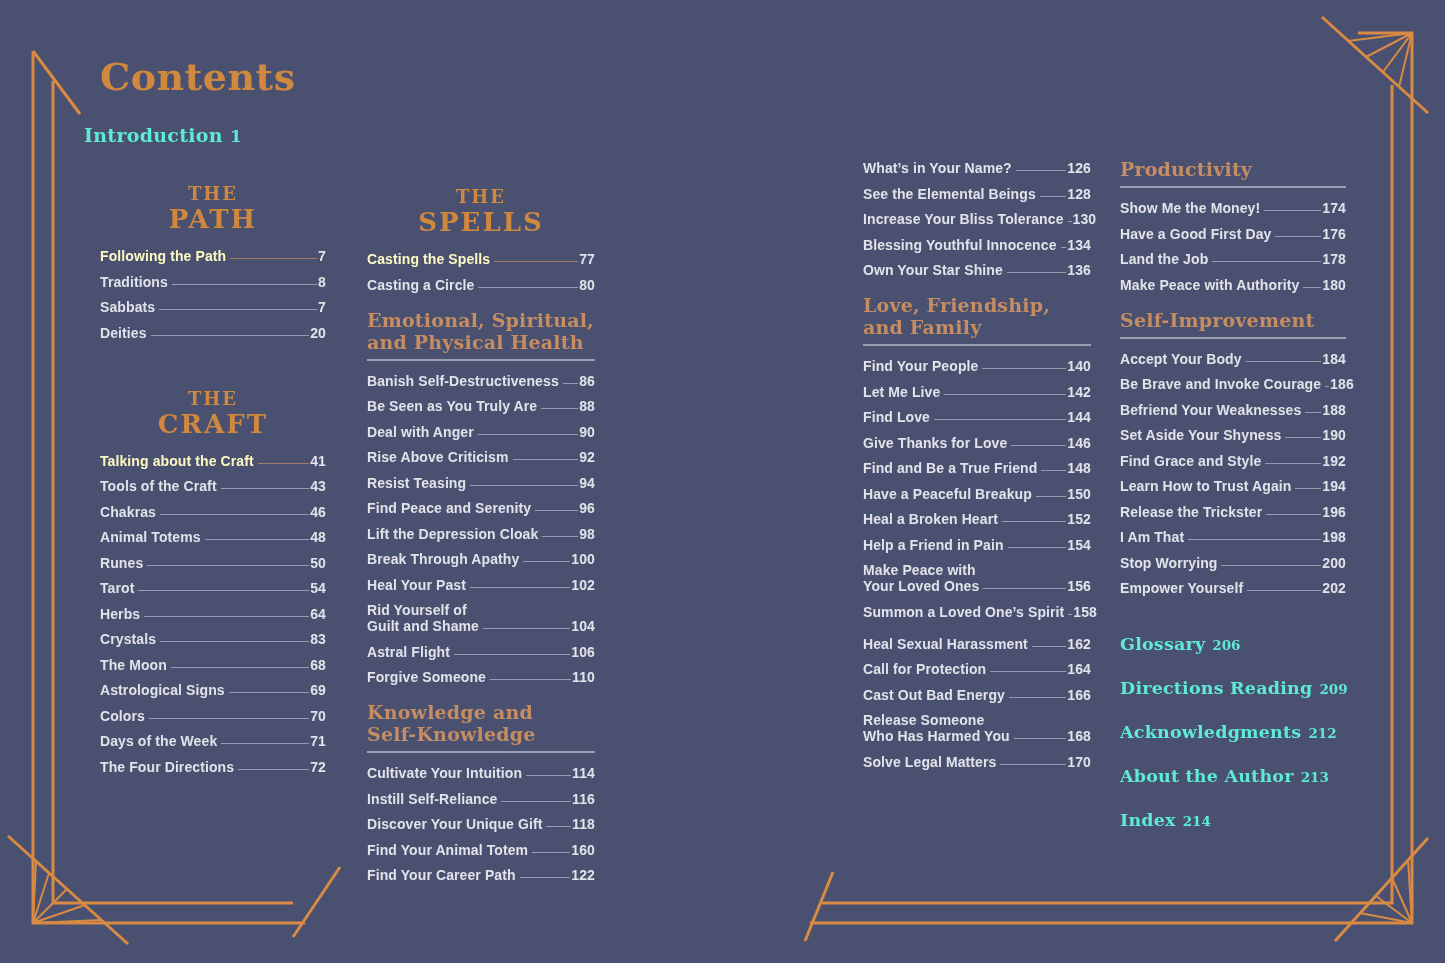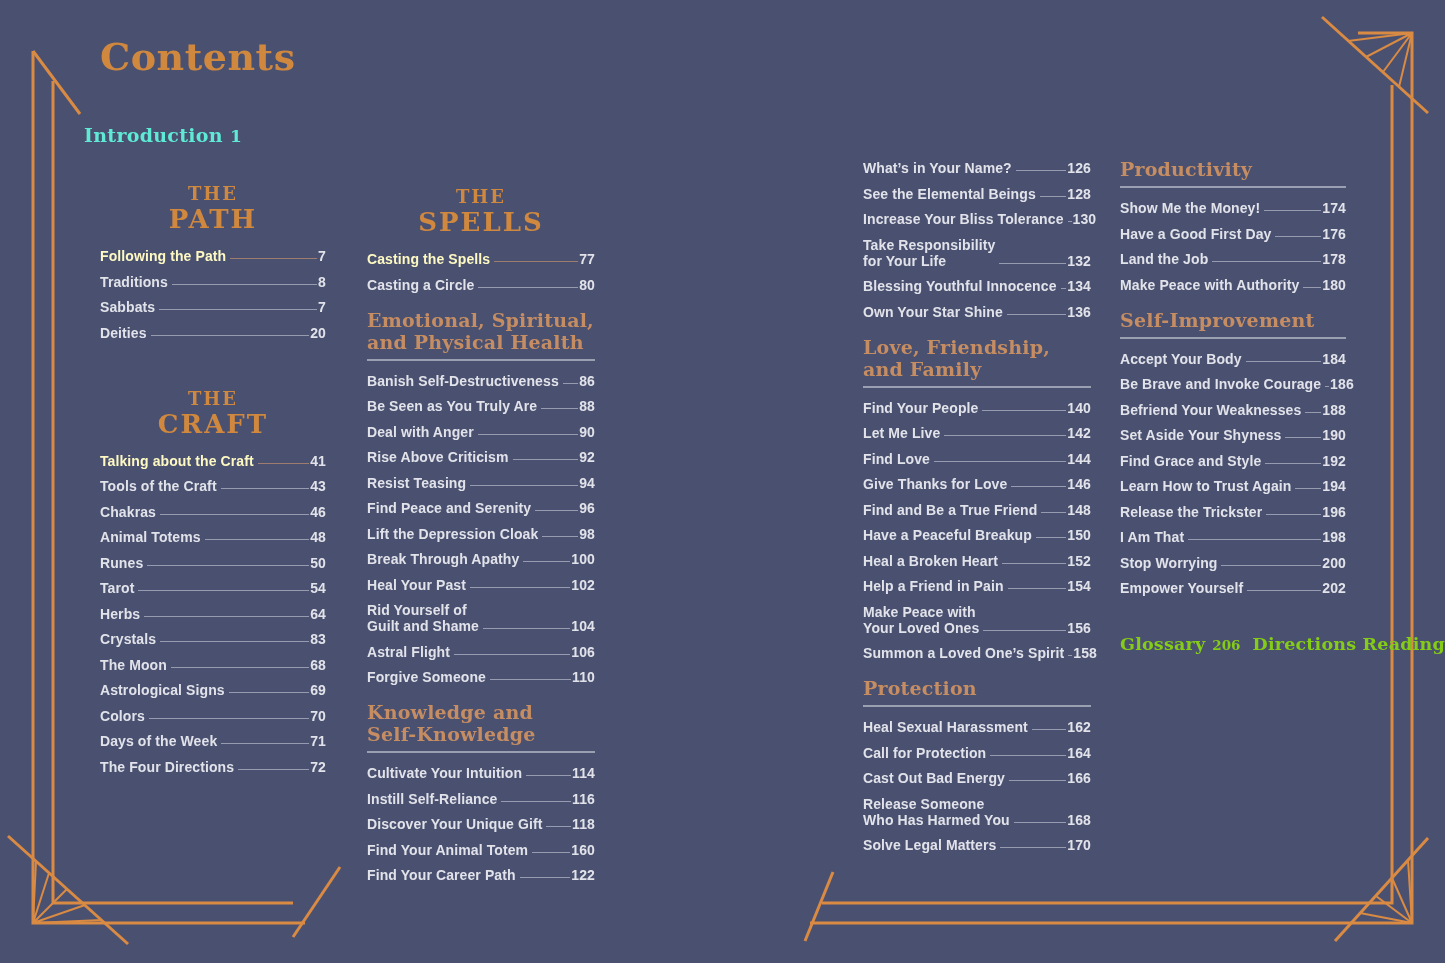--- a/index.html
+++ b/index.html
@@ -6,21 +6,21 @@
   body{
     width:1445px;height:963px;position:relative;overflow:hidden;
     background:#4a5170;
     font-family:"Liberation Sans",sans-serif;
   }
   .frame-svg{position:absolute;left:0;top:0;width:1445px;height:963px;pointer-events:none;}
   .frame-svg .main{stroke:#d98a43;stroke-width:3;fill:none;}
   .frame-svg .ray{stroke:#d98a43;stroke-width:2;fill:none;}
 
   .title{
-    position:absolute;left:100px;top:36px;margin:0;
+    position:absolute;left:100px;top:56px;margin:0;
     font-family:"DejaVu Serif",serif;font-weight:700;
     font-size:38px;line-height:42px;color:#d0883f;letter-spacing:.5px;
   }
   .intro{
     position:absolute;left:84px;top:124px;
     font-family:"DejaVu Serif",serif;font-weight:700;
     font-size:19px;color:#5eead4;letter-spacing:.3px;
   }
   .intro-page{margin-left:7px;font-size:17px;}
 
@@ -56,22 +56,22 @@
   .entry-line{display:block;}
   .leader{
     flex:1;min-width:4px;height:1px;margin:0 1px 5px 4px;
     background:rgba(214,217,228,.55);
   }
   .pagenum{line-height:16px;}
   .entry.accent .entry-text{color:#fef9c3;}
   .entry.accent .leader{background:rgba(194,142,110,.7);}
 
   .backmatter{
-    margin-top:20px;display:flex;flex-direction:row;gap:12px;
-    font-family:"DejaVu Serif",serif;font-weight:700;color:#84cc16;
+    margin-top:20px;display:flex;flex-direction:column;gap:19px;
+    font-family:"DejaVu Serif",serif;font-weight:700;color:#5eead4;
   }
   .bm-item{line-height:24px;white-space:nowrap;}
   .bm-label{font-size:17.5px;letter-spacing:.2px;}
   .bm-page{font-size:13.5px;margin-left:7px;}
 </style>
 </head>
 <body>
 
 <svg class="frame-svg" viewBox="0 0 1445 963" xmlns="http://www.w3.org/2000/svg">
 
@@ -422,28 +422,20 @@
   </div>
         <div class="entry">
     <div class="entry-text">
             <span class="entry-line">Increase Your Bliss Tolerance</span>
           </div>
     <span class="leader"></span>
     <span class="pagenum">130</span>
   </div>
         <div class="entry">
     <div class="entry-text">
-            <span class="entry-line">Take Responsibility</span>
-            <span class="entry-line">for Your Life</span>
-          </div>
-    <span class="leader"></span>
-    <span class="pagenum">132</span>
-  </div>
-        <div class="entry">
-    <div class="entry-text">
             <span class="entry-line">Blessing Youthful Innocence</span>
           </div>
     <span class="leader"></span>
     <span class="pagenum">134</span>
   </div>
         <div class="entry">
     <div class="entry-text">
             <span class="entry-line">Own Your Star Shine</span>
           </div>
     <span class="leader"></span>
@@ -527,26 +519,20 @@
         <div class="entry">
     <div class="entry-text">
             <span class="entry-line">Summon a Loved One’s Spirit</span>
           </div>
     <span class="leader"></span>
     <span class="pagenum">158</span>
   </div>
       </div>
     </div>
     <div class="section">
-      <div class="sub-heading">
-    <div>
-          <div class="sub-line">Protection</div>
-        </div>
-    <div class="sub-rule"></div>
-  </div>
       <div class="entries">
         <div class="entry">
     <div class="entry-text">
             <span class="entry-line">Heal Sexual Harassment</span>
           </div>
     <span class="leader"></span>
     <span class="pagenum">162</span>
   </div>
         <div class="entry">
     <div class="entry-text">

